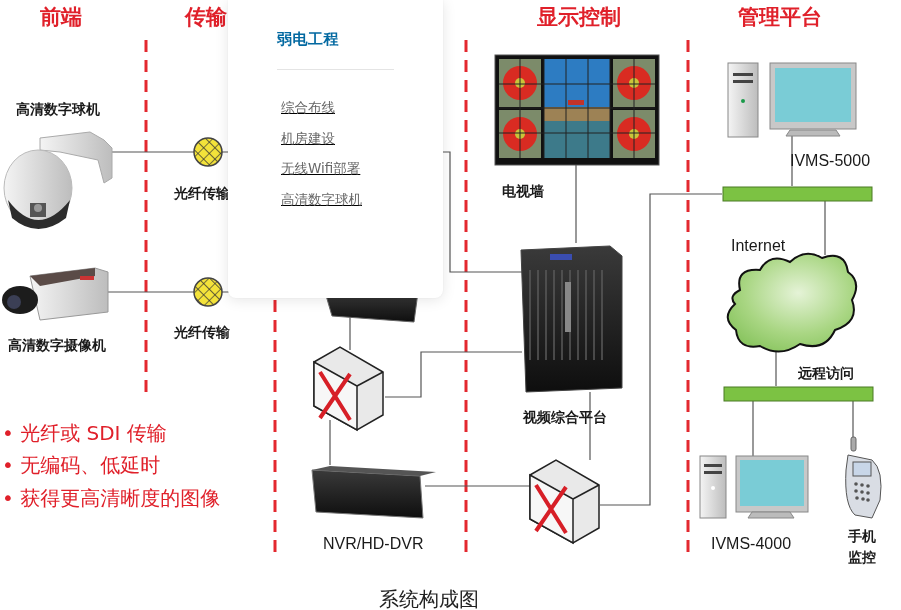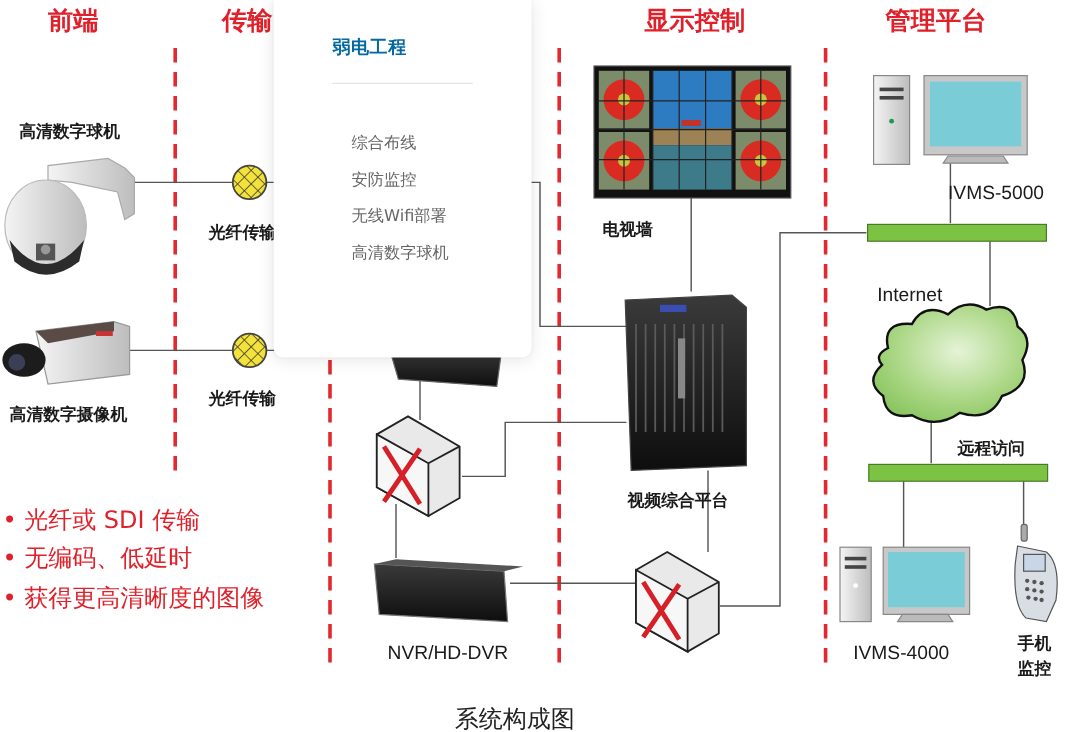--- a/index.html
+++ b/index.html
@@ -18,21 +18,21 @@
   .popover {
     position:absolute; left:228px; top:0; width:215px; height:298px;
     background:#ffffff; border-radius:0 0 8px 8px;
     box-shadow:0 2px 14px rgba(0,0,0,0.10), 0 0 2px rgba(0,0,0,0.05);
   }
   .popover-title {
     position:absolute; left:49px; top:30px; font-size:15px; color:#0369a1;
     font-family:"DejaVu Sans", sans-serif; font-weight:bold; letter-spacing:0.5px;
   }
   .popover-sep { position:absolute; left:49px; top:69px; width:117px; height:1px; background:#e4e4e4; }
-  .menu { position:absolute; left:49px; top:92px; margin:16px; padding:0; list-style:none; }
+  .menu { position:absolute; left:49px; top:92px; margin:4px; padding:0; list-style:none;text-decoration:underline; }
   .menu li { height:30.6px; line-height:22px; font-size:13.5px; color:#666; cursor:pointer; font-family:"DejaVu Sans", sans-serif; }
 </style>
 </head>
 <body>
 
 <svg id="diagram" viewBox="0 0 901 610" xmlns="http://www.w3.org/2000/svg">
   <defs>
     <pattern id="fiberNet" width="8" height="8" patternUnits="userSpaceOnUse" patternTransform="rotate(45)">
       <rect width="8" height="8" fill="#f3e23a"></rect>
       <path d="M0 0 L0 8 M0 0 L8 0" stroke="#333" stroke-width="1.3"></path>
@@ -221,17 +221,17 @@
   <text class="feature" x="2" y="505">• 获得更高清晰度的图像</text>
 
   <text class="caption" x="379" y="606">系统构成图</text>
 </svg>
 
 <div class="popover">
   <div class="popover-title">弱电工程</div>
   <div class="popover-sep"></div>
   <ul class="menu">
     <li>综合布线</li>
-    <li>安防监控</li>
+    <li>机房建设</li>
     <li>无线Wifi部署</li>
     <li>高清数字球机</li>
   </ul>
 </div>
 
 </body></html>

